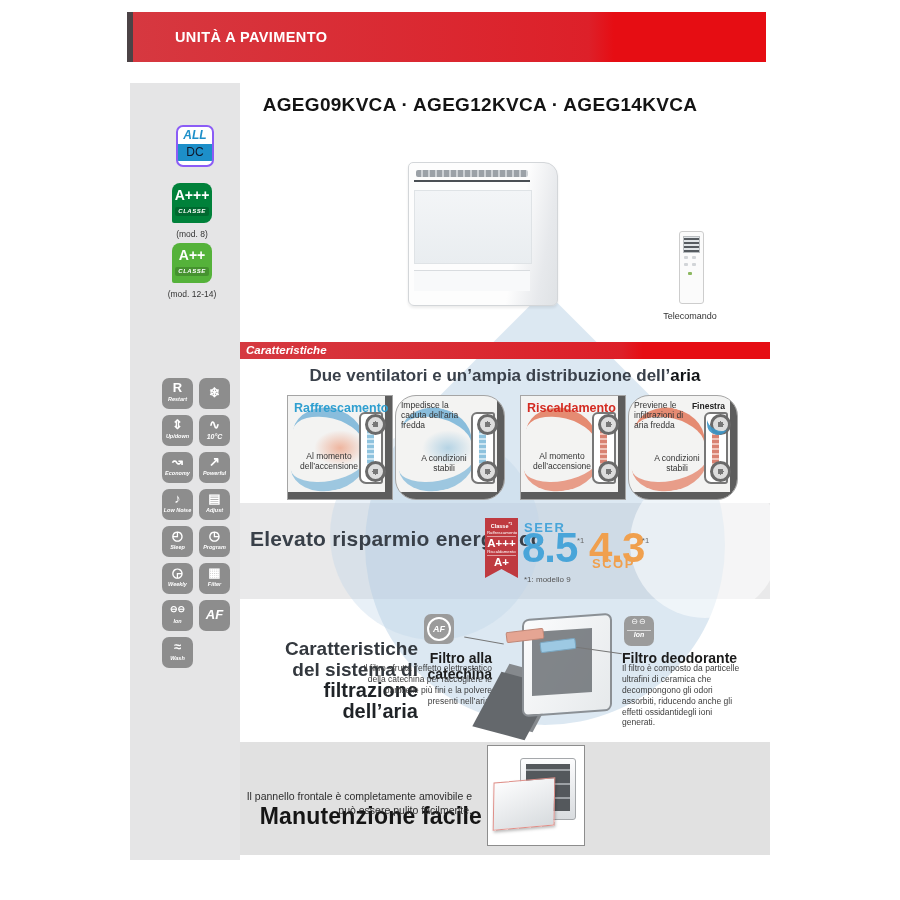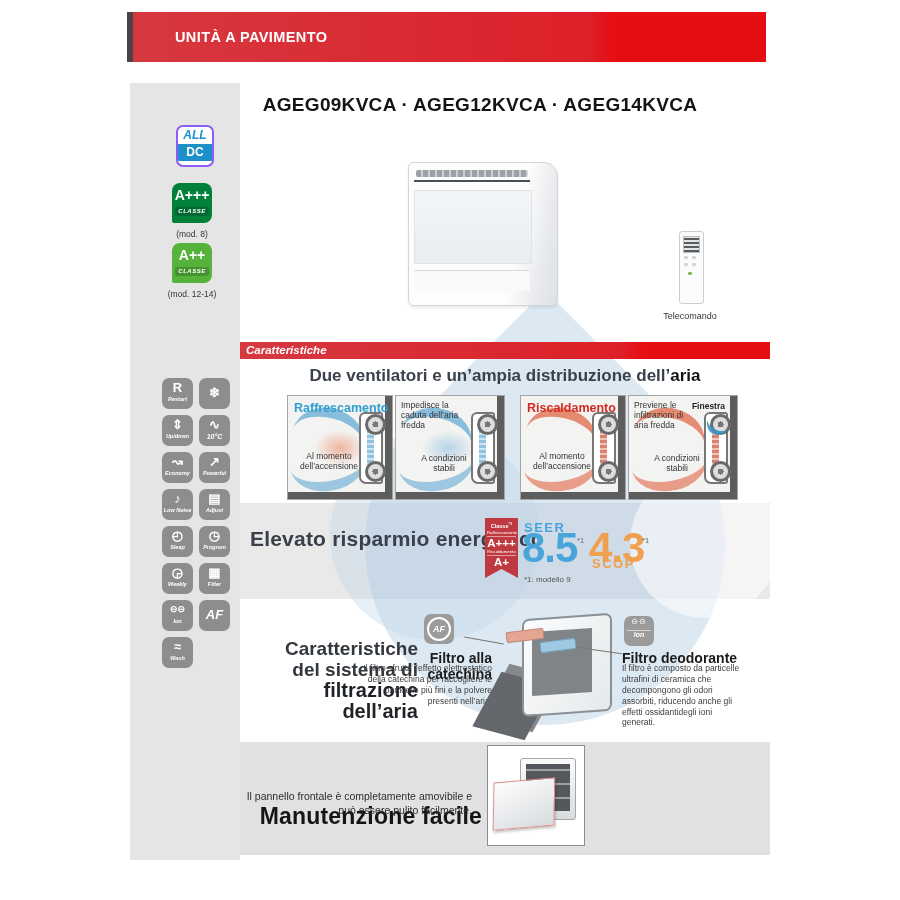--- a/index.html
+++ b/index.html
@@ -24,22 +24,22 @@
     background:rgba(255,255,255,.55);z-index:1;}
   .drop-hi2{left:330px;top:430px;width:210px;height:210px;border-radius:50%;
     background:rgba(190,213,231,.35);z-index:1;}
 
   
   .sidebar{left:130px;top:83px;width:110px;height:777px;background:#e5e5e6;z-index:2;}
   .alldc{left:176px;top:125px;width:34px;height:38px;z-index:3;background:#fff;
     border:2px solid #8b5cf6;border-radius:7px 7px 7px 7px;overflow:hidden;}
   .alldc .t{height:17px;text-align:center;font-size:12px;font-weight:bold;font-style:italic;
     color:#1d8fc9;line-height:17px;}
-  .alldc .b{height:17px;background:#1d8fc9;color:#ffffff;text-align:center;font-size:12px;
-    font-weight:bold;line-height:17px;}
+  .alldc .b{height:17px;background:#1d8fc9;color:#0f172a;text-align:center;font-size:12px;
+    font-weight:normal;line-height:17px;}
   .classbadge{z-index:3;width:40px;height:40px;border-radius:8px 8px 8px 2px;color:#fff;
     text-align:center;}
   .classbadge .g{font-size:14px;font-weight:bold;line-height:24px;}
   .classbadge .c{font-size:6px;font-style:italic;font-weight:bold;letter-spacing:.5px;
     background:rgba(0,0,0,.18);margin:0 3px;border-radius:2px;line-height:9px;}
   .badge-caption{z-index:3;width:70px;text-align:center;font-size:8.5px;color:#333;}
   .ico{z-index:3;width:31px;height:31px;background:#8d8d8d;border-radius:7px;color:#fff;
     text-align:center;overflow:hidden;}
   .ico .gl{display:block;font-size:13px;line-height:19px;font-weight:bold;}
   .ico .lb{display:block;font-size:5.5px;font-style:italic;font-weight:bold;line-height:5.5px;}
@@ -70,21 +70,21 @@
   .char-bar{left:240px;top:342px;width:530px;height:17px;z-index:2;
     background:linear-gradient(90deg,#d53940 0%,#dd1f28 72%,#e60d13 76%,#e60d13 100%);}
   .char-bar span{position:absolute;left:6px;top:0;line-height:17px;color:#fff;
     font-size:11.5px;font-weight:bold;font-style:italic;}
   .air-heading{left:240px;top:366px;width:530px;text-align:center;font-size:17px;
     font-weight:bold;color:#3a414b;z-index:2;}
   .air-heading b{color:#101316;}
 
   
   .apanel{z-index:2;width:104px;height:103px;background:#f3f3f2;border:1px solid #a5a5a5;overflow:hidden;}
-  .apanel.wide{width:108px;}
+  .apanel.wide{width:108px;border-radius:21px;}
   .wall{position:absolute;right:0;top:0;bottom:0;width:7px;background:#5d5d5d;}
   .floor{position:absolute;left:0;right:0;bottom:0;height:7px;background:#5d5d5d;}
   .xunit{position:absolute;right:9px;top:16px;width:20px;height:68px;background:#fff;
     border:2px solid #777;border-radius:6px 3px 3px 7px;}
   .xstrip{position:absolute;left:6px;top:4px;bottom:4px;width:7px;border-radius:3px;}
   .xstrip.cool{background:repeating-linear-gradient(0deg,#8fc3de 0 3px,#cfe6f2 3px 5px);}
   .xstrip.heat{background:repeating-linear-gradient(0deg,#d98272 0 3px,#f0c4ba 3px 5px);}
   .fan{position:absolute;right:-5px;width:15px;height:15px;border-radius:50%;
     border:3px solid #6a6a6a;background:radial-gradient(circle,#777 0 3px,#ddd 3px);}
   .fan.top{top:0px;} .fan.bot{bottom:0px;}

